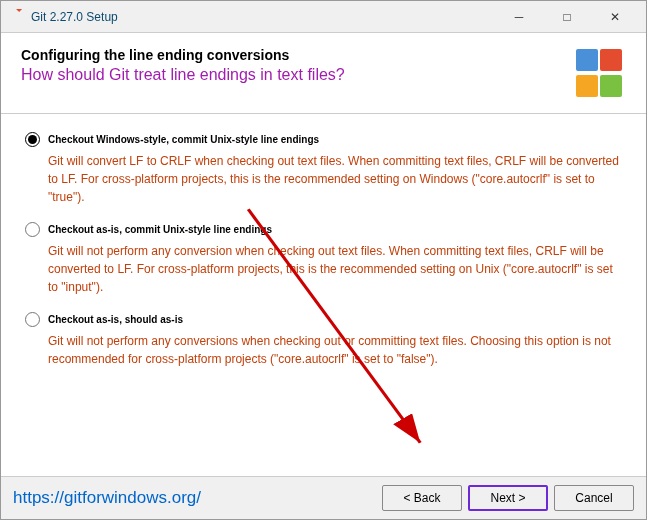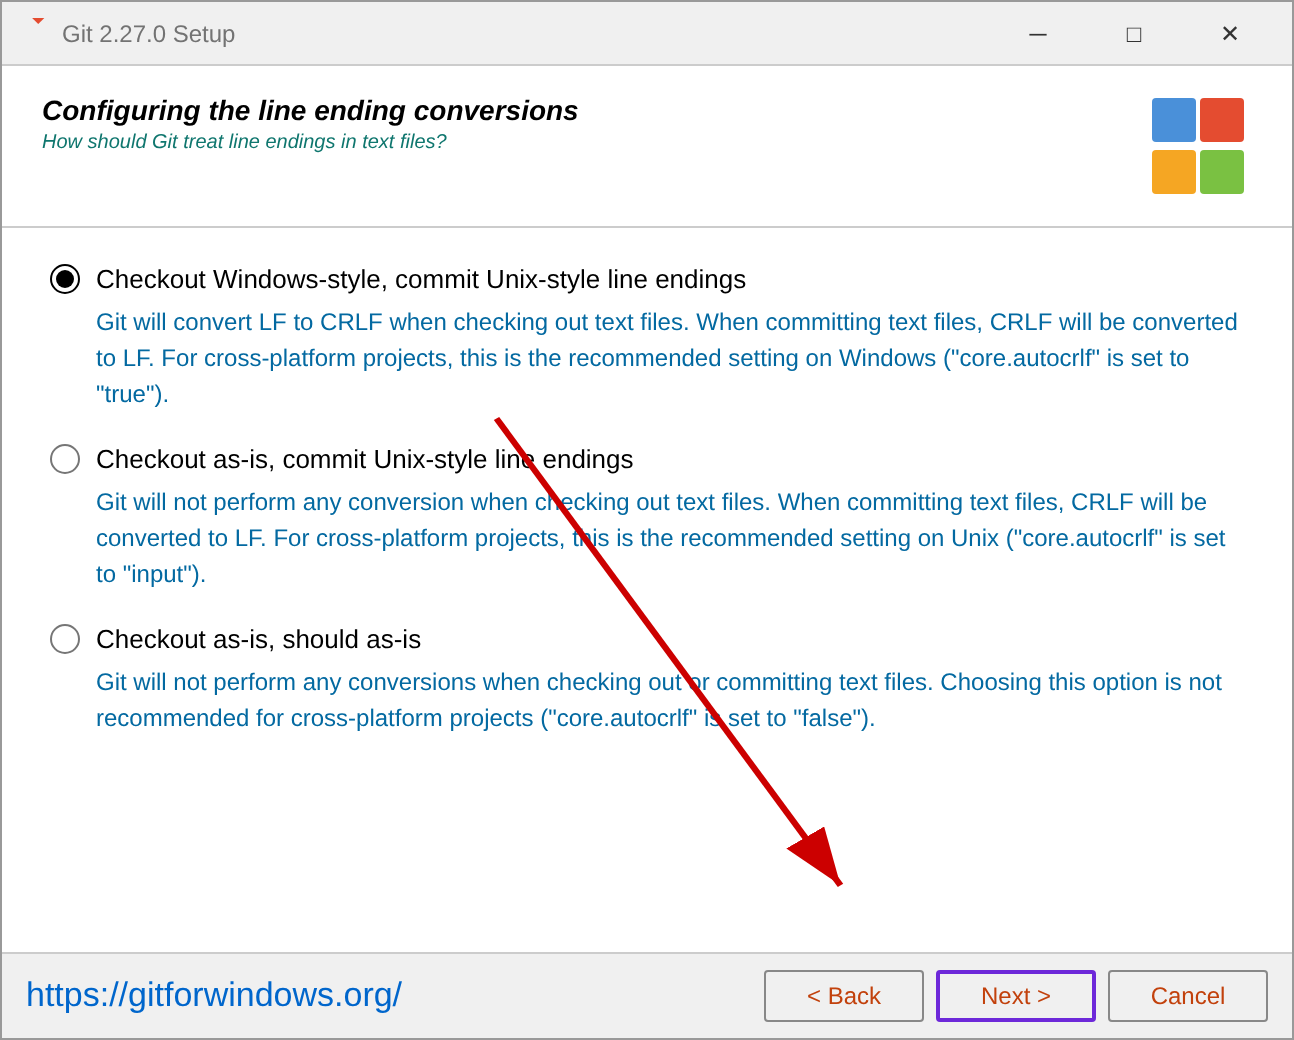--- a/index.html
+++ b/index.html
@@ -29,21 +29,21 @@
       user-select: none;
     }
     .title-bar-icon {
       width: 16px;
       height: 16px;
       margin-right: 6px;
     }
     .title-bar-text {
       flex: 1;
       font-size: 12px;
-      color: #737373;
+      color: #0c4a6e;
     }
     .title-bar-controls {
       display: flex;
       gap: 2px;
     }
     .title-bar-btn {
       width: 46px;
       height: 28px;
       background: transparent;
       border: none;
@@ -56,30 +56,30 @@
     }
 
     .header-section {
       background: white;
       padding: 14px 20px 14px 20px;
       border-bottom: 1px solid #ccc;
       display: flex;
       align-items: flex-start;
       justify-content: space-between;
     }
-    .header-text { flex: 1; font-style: italic; }
+    .header-text { flex: 1; }
     .header-title {
       font-size: 14px;
       font-weight: bold;
       color: #000;
       margin-bottom: 3px;
     }
     .header-subtitle {
-      font-size: 10px;
-      color: #0f766e;
+      font-size: 16px;
+      color: #a21caf;
     }
     .git-logo {
       width: 52px;
       height: 52px;
       flex-shrink: 0;
     }
 
     .content {
       flex: 1;
       background: white;
@@ -98,28 +98,28 @@
       margin-bottom: 5px;
     }
     .option-label input[type="radio"] {
       width: 15px;
       height: 15px;
       accent-color: #000;
       cursor: pointer;
       flex-shrink: 0;
     }
     .option-title {
-      font-weight: normal;
-      font-size: 13px;
+      font-weight: bold;
+      font-size: 10px;
       color: #000;
     }
     .option-desc {
       margin-left: 23px;
       font-size: 12px;
-      color: #0369a1;
+      color: #c2410c;
       line-height: 1.5;
     }
 
     .arrow-overlay {
       position: absolute;
       top: 0;
       left: 0;
       width: 100%;
       height: 100%;
       pointer-events: none;
@@ -145,21 +145,21 @@
     .footer-btn {
       min-width: 80px;
       height: 26px;
       padding: 0 12px;
       background: #f0f0f0;
       border: 1px solid #888;
       border-radius: 2px;
       cursor: pointer;
       font-size: 12px;
       font-family: 'Segoe UI', Arial, sans-serif;
-      color: #c2410c;
+      color: #000000;
     }
     .footer-btn.next {
       border: 2px solid #6d28d9;
       background: #f0f0f0;
     }
   </style>
 </head>
 <body>
 
 <div class="window">

